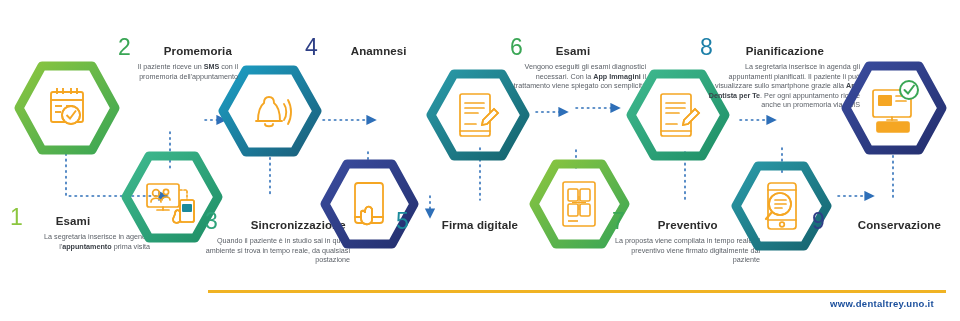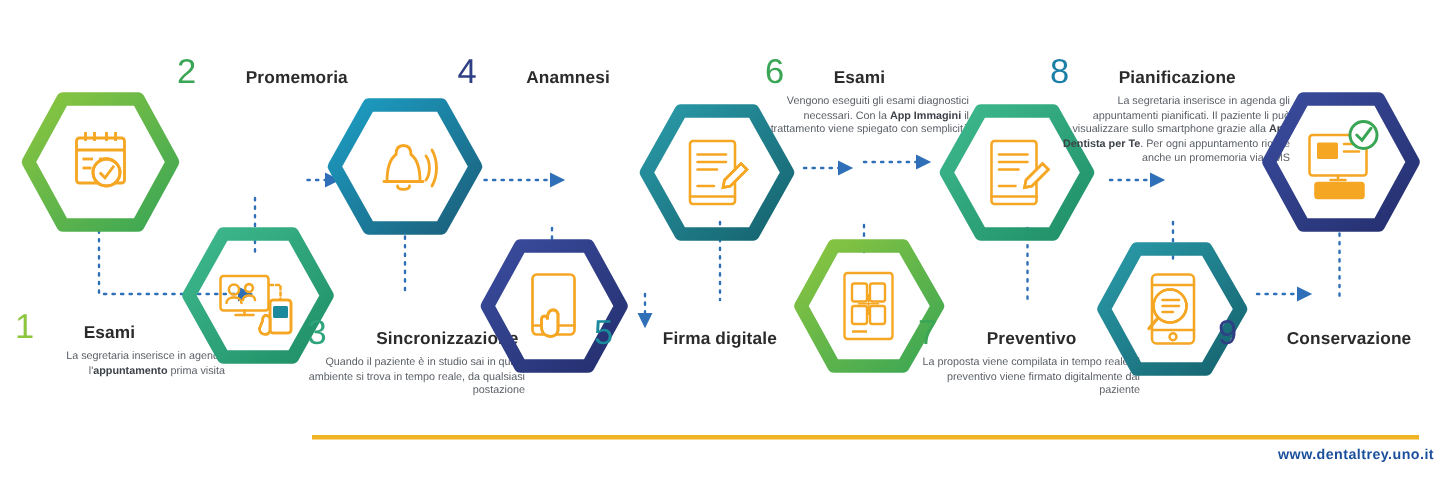--- a/index.html
+++ b/index.html
@@ -36,21 +36,21 @@
 
   
   .conn { position: absolute; }
 
   
   #footer-rule {
     position: absolute; left: 208px; top: 290px; width: 738px; height: 2.5px;
     background: #f0b323;
   }
   #footer-url {
-    position: absolute; right: 4px; top: 298px;
+    position: absolute; right: 26px; top: 298px;
     font-size: 9.5px; font-weight: bold; color: #1b4f9c; letter-spacing: .3px;
   }
   #top-mark { position: absolute; left: 62px; top: 0px; width: 52px; height: 5px; background: #ffffff; }
 </style>
 </head>
 <body>
 
 <div id="canvas">
 
   <div id="top-mark"></div>
@@ -145,20 +145,23 @@
         <path d="M64,38 C67,42 67,50 64,54"></path>
         <path d="M68,34 C72,41 72,51 68,58"></path>
       </g>
     </svg>
   </div>
   <div class="label-block" style="left:118px;top:36px;width:120px;">
     <div class="label-row" style="justify-content:flex-start;">
       <span class="step-num" style="color:#3aa655;">2</span>
       <span class="step-title">Promemoria</span>
     </div>
+    <div class="step-desc">
+      <span>Il paziente riceve un </span><b>SMS</b><span> con il promemoria dell'appuntamento</span>
+    </div>
   </div>
 
   <div class="hex-wrap" style="left:123px;top:152px;">
     <svg class="hex-svg" width="98" height="90" viewBox="0 0 98 90">
       <defs>
           <linearGradient id="g3" x1="0" y1="0" x2="1" y2="1">
         <stop offset="0%" stop-color="#3fb98f"></stop>
             <stop offset="100%" stop-color="#1f8f66"></stop>
       </linearGradient>
         </defs>

